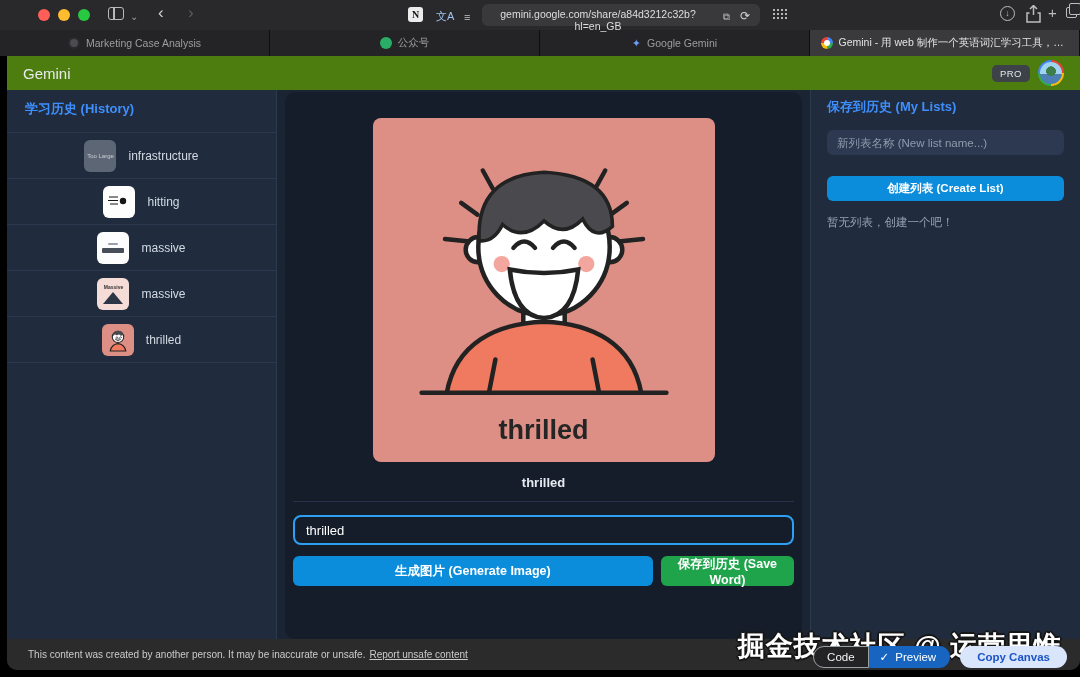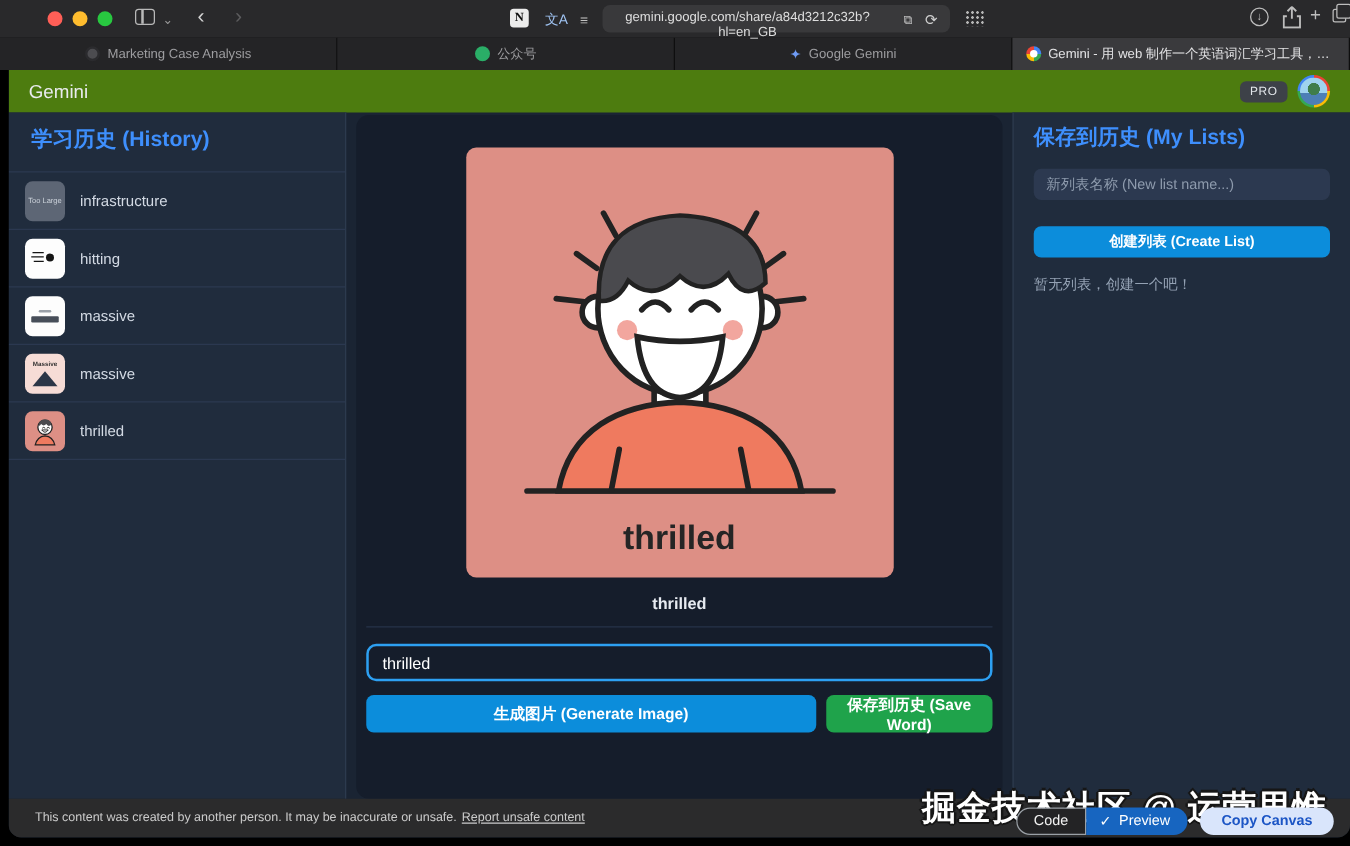--- a/index.html
+++ b/index.html
@@ -70,24 +70,24 @@
                        linear-gradient(#9fd3ef 0 55%, #4d7fb6 55% 100%); }
 
   .app-title-row { padding:14px 18px 12px; flex:none; }
   .app-title { color:#3e8ffd; font-size:15px; font-weight:bold; }
 
   .content { flex:1; display:flex; min-height:0; }
 
   
   .sidebar { width:270px; flex:none; background:#202c3d; border-right:1px solid #2c3a4e;
              display:flex; flex-direction:column; }
-  .panel-heading { color:#3e8ffd; font-size:17px; font-weight:bold; }
+  .panel-heading { color:#3e8ffd; font-size:13px; font-weight:bold; }
   .sidebar .panel-heading { padding:10px 18px 14px; border-bottom:1px solid #2b3850; }
   .hist-item { height:46px; display:flex; align-items:center; gap:12px; padding:0 13px;
-               border-bottom:1px solid #2b3850; cursor:pointer; }
+               border-bottom:1px solid #2b3850; cursor:pointer;justify-content:center; }
   .hist-label { font-size:12px; color:#d3dae4; }
   .thumb { width:32px; height:32px; border-radius:6px; flex:none; display:flex; flex-direction:column;
            align-items:center; justify-content:center; overflow:hidden; }
   .t-toolarge { background:#5d6675; color:#ccd2da; font-size:6px; }
   .t-white { background:#fdfdfd; }
   .t-bar { width:22px; height:5px; background:#474e59; border-radius:1px; margin-top:3px; }
   .t-bar-cap { width:10px; height:2px; background:#9aa0a8; border-radius:1px; }
   .t-mountain { background:#f6dcd6; }
   .t-mtn-text { font-size:5px; font-weight:bold; color:#333; }
   .t-mtn-tri { width:0; height:0; border-left:10px solid transparent; border-right:10px solid transparent;

